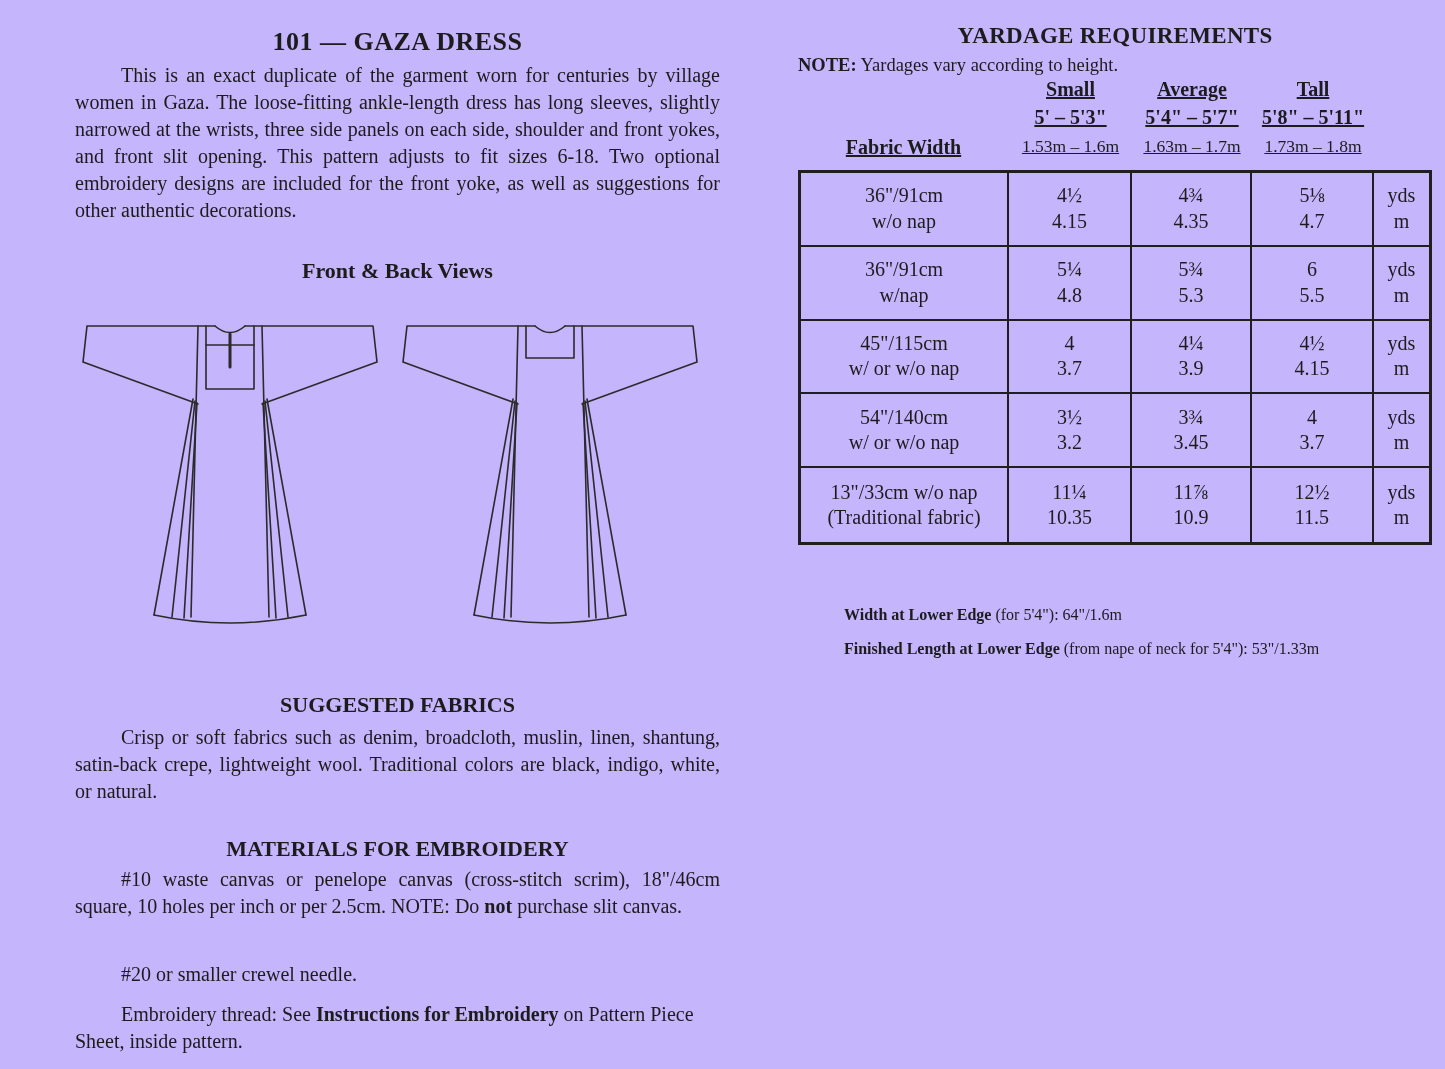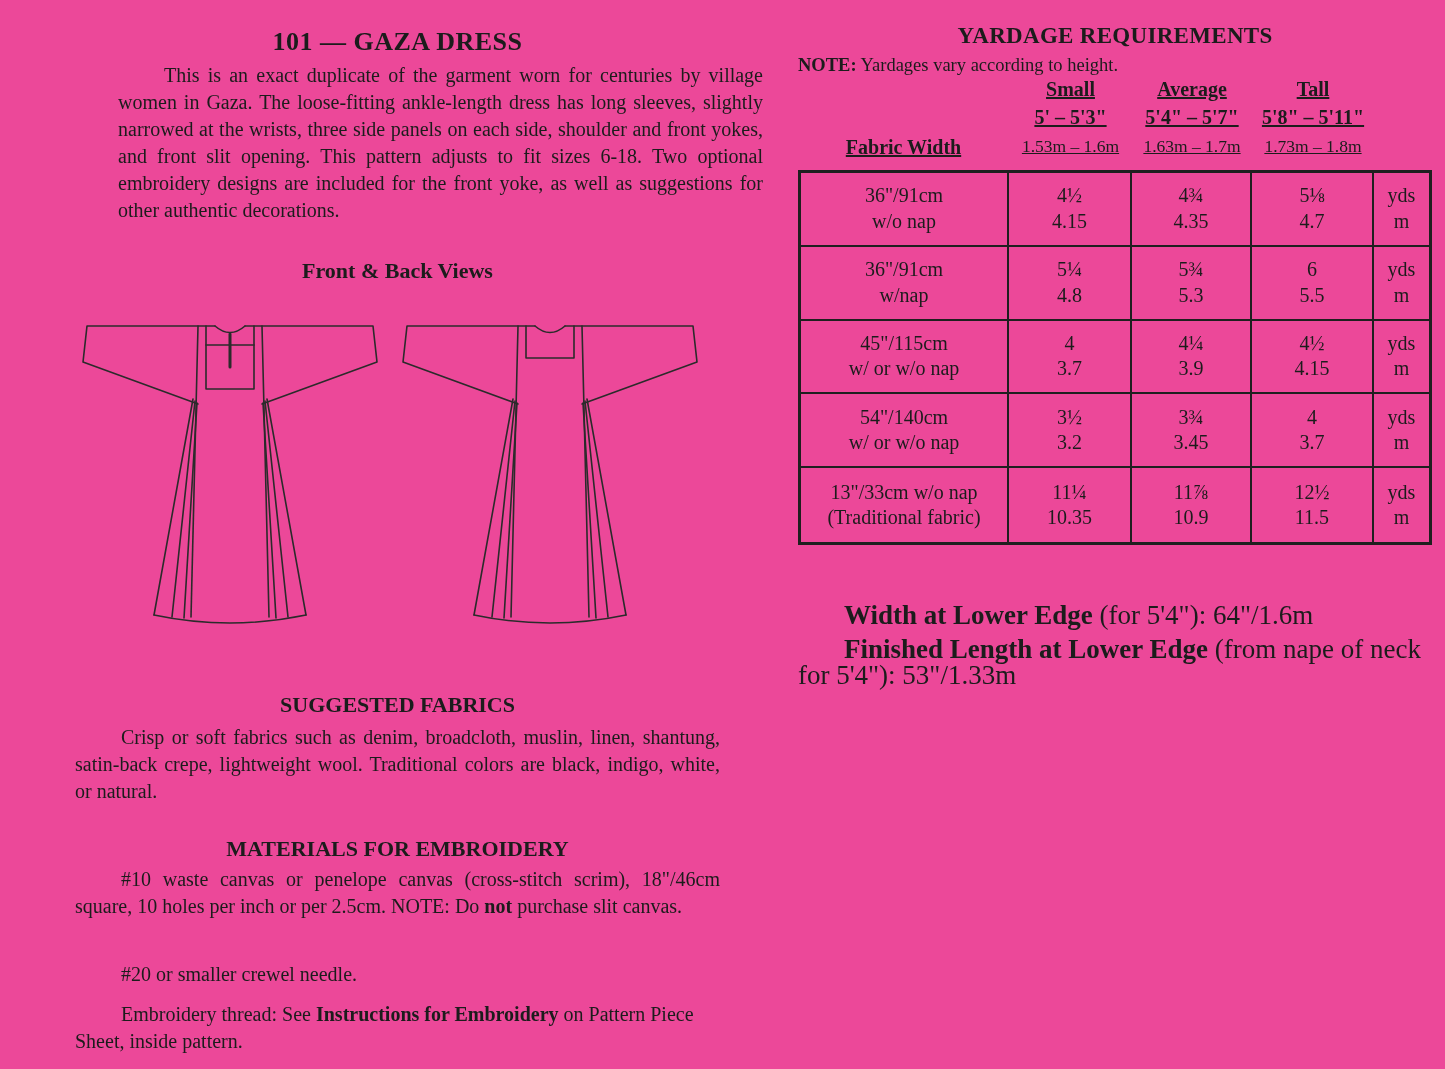--- a/index.html
+++ b/index.html
@@ -1,27 +1,27 @@
 <!DOCTYPE html>
 <html><head>
 <meta charset="utf-8">
 <style>
   html,body { margin:0; padding:0; background:#ffffff; }
   .page {
-    position:relative; width:1445px; height:1069px; background:#ec4899;
+    position:relative; width:1445px; height:1069px; background:#c4b5fd;
     font-family:"Liberation Serif","DejaVu Serif",serif; color:#1c1c1c;
     overflow:hidden;
   }
   .abs { position:absolute; }
   .b { font-weight:bold; }
 
   
   .left-col { position:absolute; left:75px; top:0; width:645px; height:1069px; }
   .lc-title { top:10px; left:0; width:100%; text-align:center; font-weight:bold; font-size:26px; letter-spacing:0.5px; }
-  .lc-intro { top:42px; left:0; width:645px; font-size:20px; line-height:27px; text-indent:46px; text-align:justify;margin-left:43px; }
+  .lc-intro { top:42px; left:0; width:645px; font-size:20px; line-height:27px; text-indent:46px; text-align:justify; }
   .lc-views { top:240px; left:0; width:100%; text-align:center; font-weight:bold; font-size:22px; }
   .drawing { position:absolute; top:318px; }
   .drawing.front { left:6px; }
   .drawing.back  { left:326px; }
   .drawing svg path, .drawing svg line { stroke:#2b2b2b; fill:none; stroke-width:1.6; stroke-linejoin:round; stroke-linecap:round; }
   .drawing svg .slit { stroke-width:3; }
   .lc-h2 { left:0; width:100%; text-align:center; font-weight:bold; font-size:22px; }
   .h-fabrics { top:674px; }
   .p-fabrics { top:704px; left:0; width:645px; font-size:20px; line-height:27px; text-indent:46px; text-align:justify; }
   .h-materials { top:818px; }
@@ -48,21 +48,21 @@
     grid-template-rows:repeat(5,1fr);
   }
   .cell {
     border-right:2px solid #1f1f1f; border-bottom:2px solid #1f1f1f;
     display:flex; flex-direction:column; justify-content:center; align-items:center;
     font-size:20px; line-height:25.5px; text-align:center;
   }
   .cell.cl { border-right:none; }
   .cell.cb { border-bottom:none; }
 
-  .measure { position:absolute; left:0; width:634px; font-size:27px; line-height:26px; text-indent:46px;margin-top:30px; }
+  .measure { position:absolute; left:0; width:634px; font-size:16px; line-height:26px; text-indent:46px;margin-top:30px; }
   .m-width  { top:572px; }
   .m-length { top:606px; }
 </style>
 </head>
 <body>
 
 <div class="page">
 
   <section class="left-col">
 

